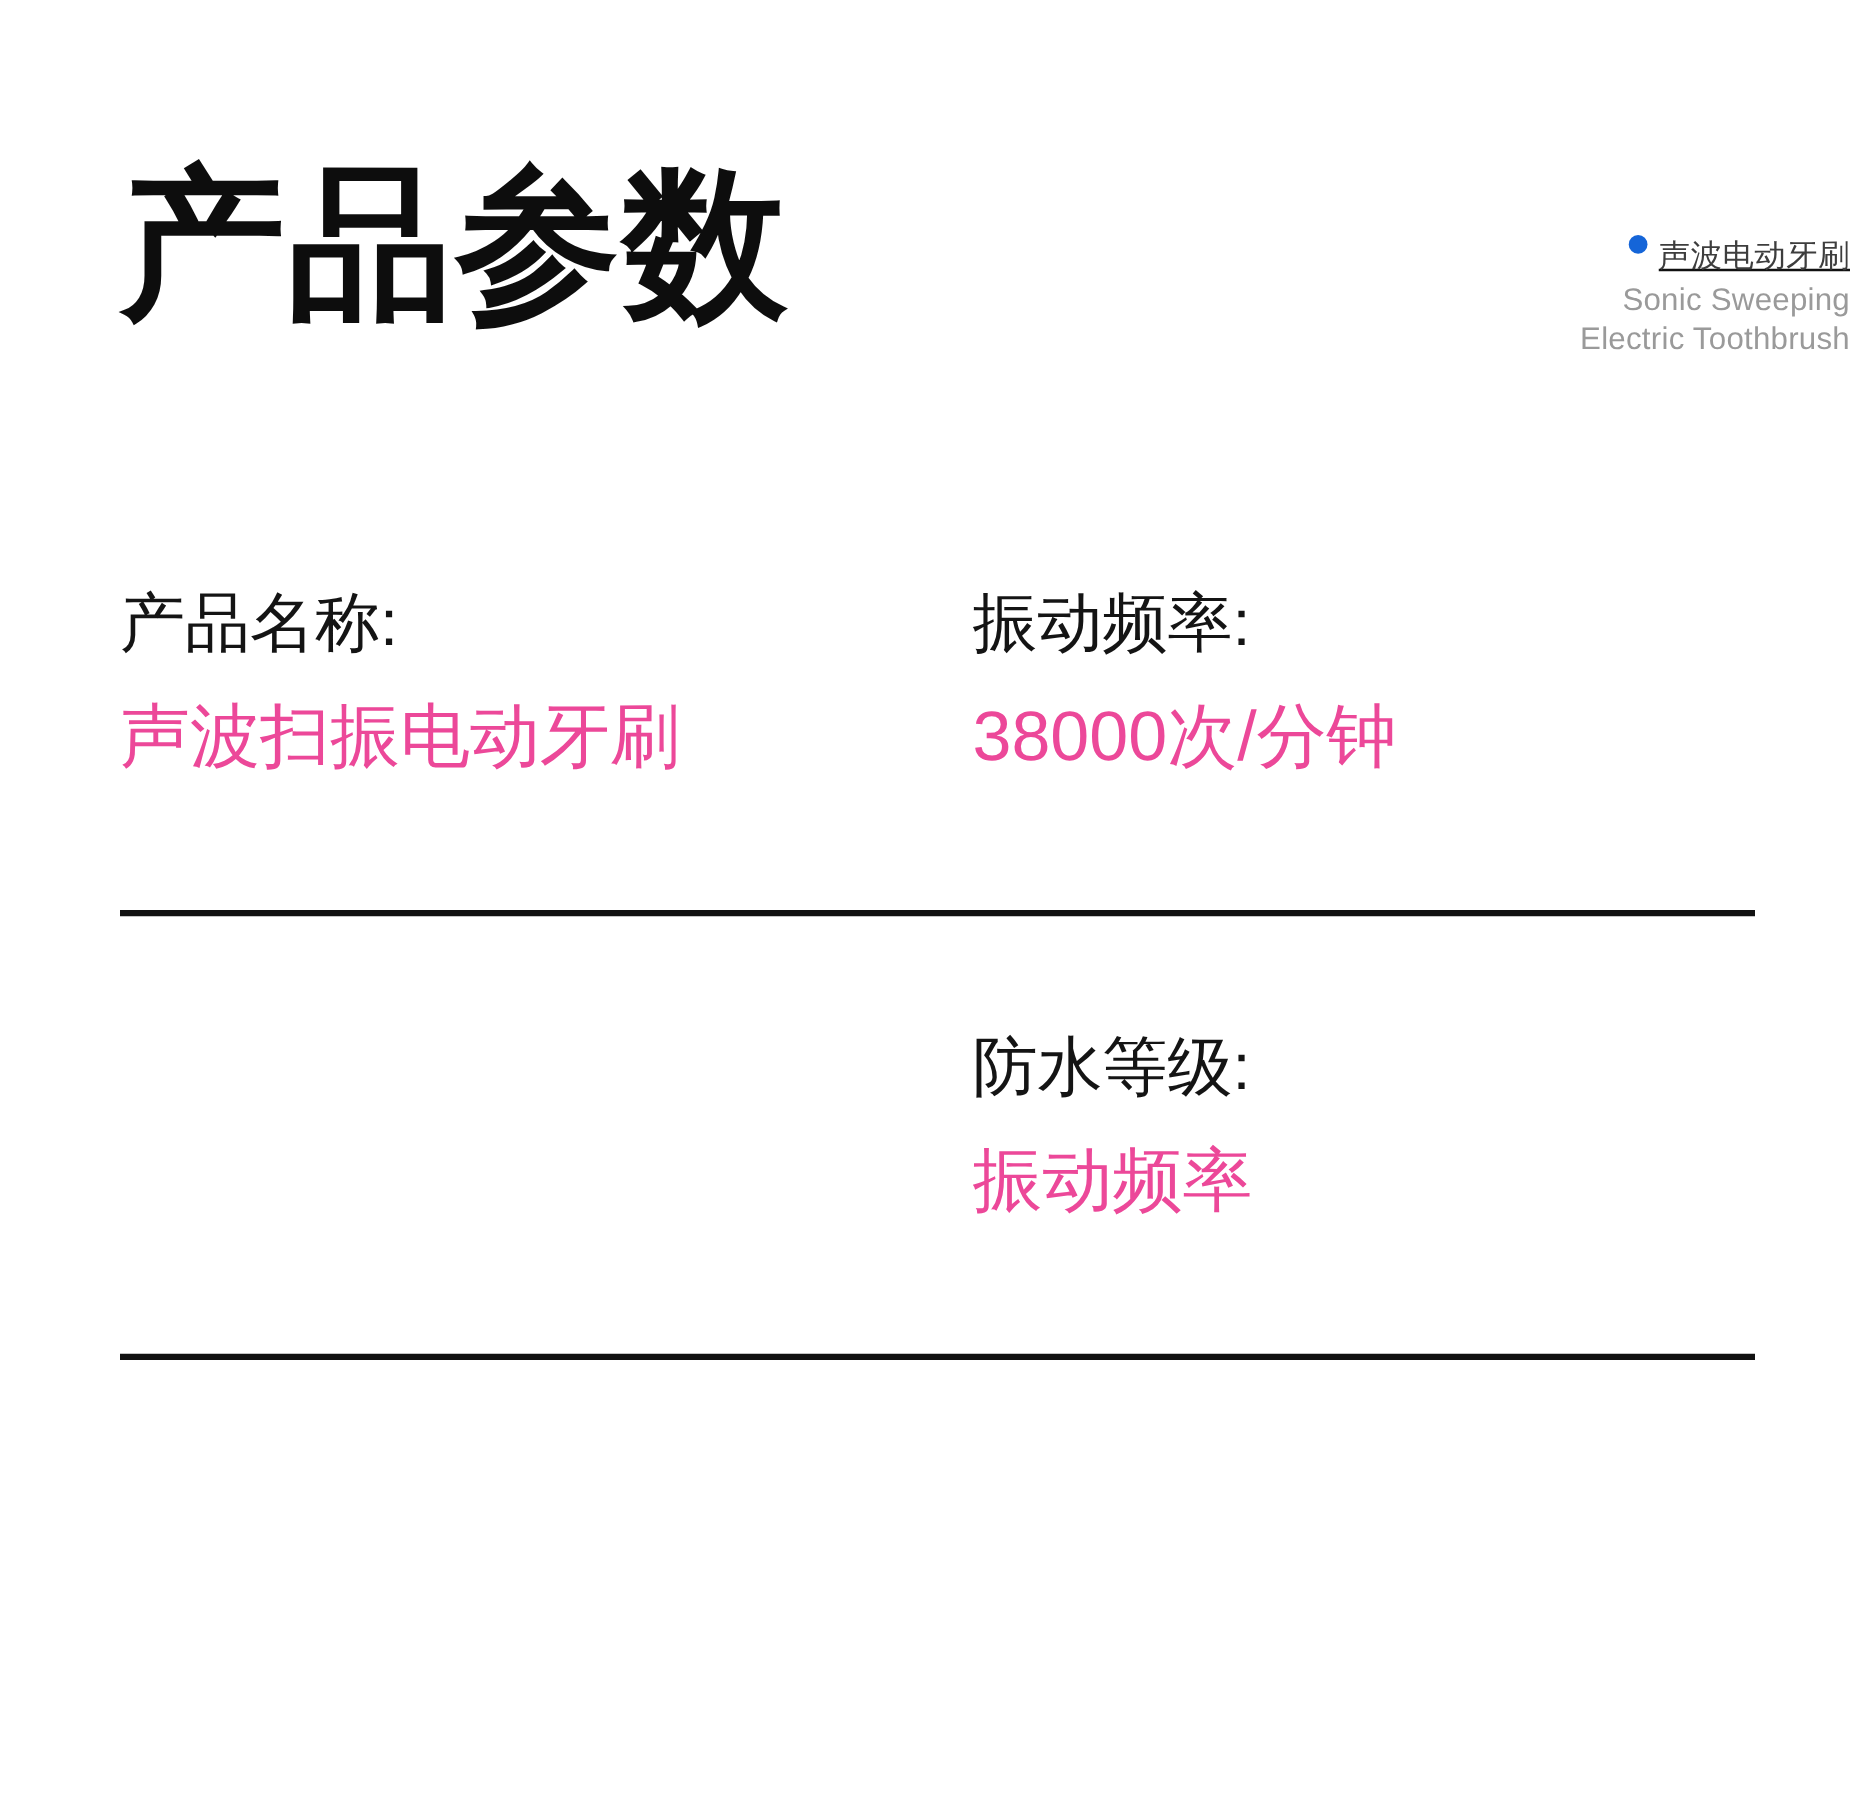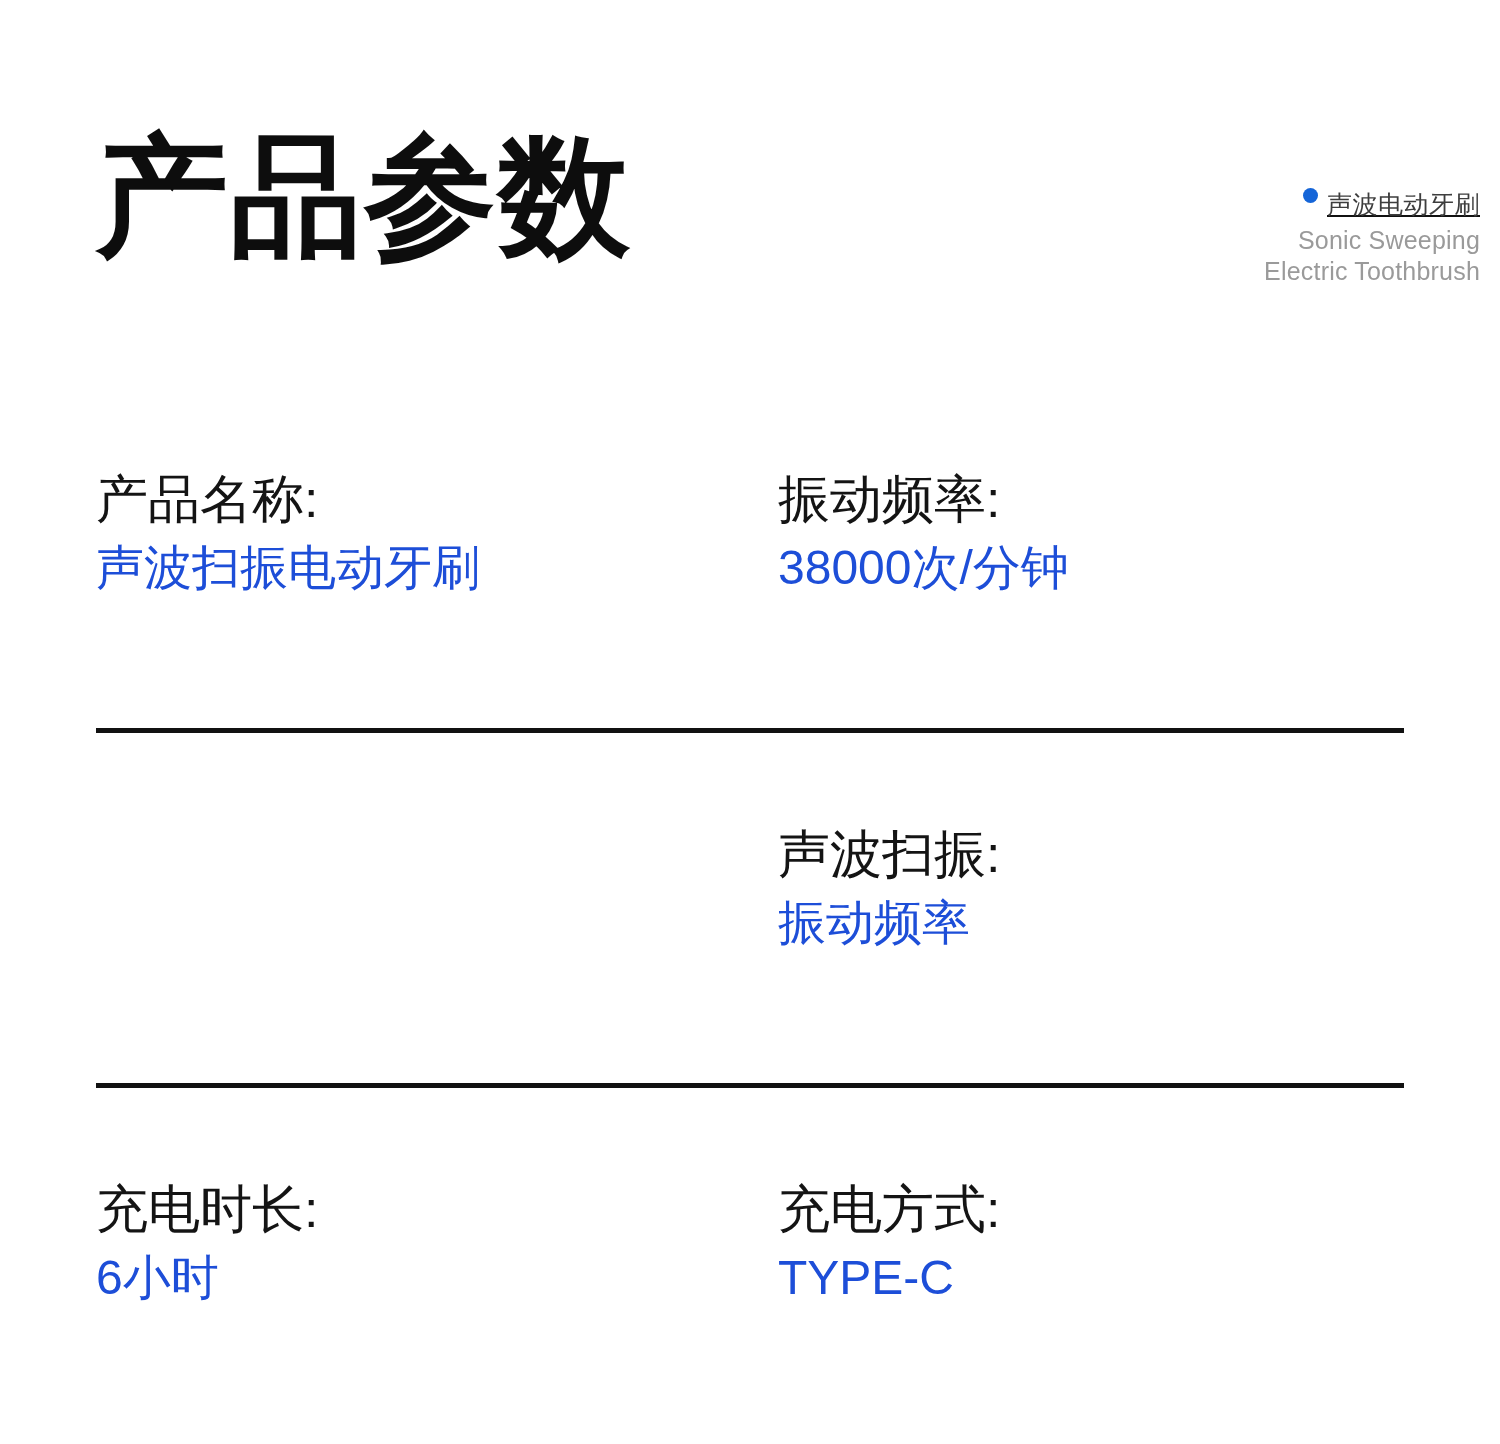--- a/index.html
+++ b/index.html
@@ -104,24 +104,24 @@
     padding-left: 28px;
   }
 
   .spec-label {
     font-size: 52px;
     line-height: 1.12;
     color: #141414;
     white-space: nowrap;
   }
   .spec-value {
-    margin-top: 13px;
-    font-size: 48px;
+    margin-top: 30px;
+    font-size: 56px;
     line-height: 1.12;
-    color: #1d4ed8;
+    color: #ec4899;
     white-space: nowrap;
   }
 
   .divider {
     height: 0;
     border-top: 5px solid #111111;
     margin: 0 96px;
   }
 
   .gap-after-divider { height: 92px; }
@@ -159,33 +159,23 @@
       </div>
     </div>
 
     <div class="divider"></div>
     <div class="gap-after-divider"></div>
 
     <div class="spec-row">
       <div class="cell left">
       </div>
       <div class="cell right">
-        <div class="spec-label">声波扫振:</div>
+        <div class="spec-label">防水等级:</div>
         <div class="spec-value">振动频率</div>
       </div>
     </div>
 
     <div class="divider"></div>
     <div class="gap-after-divider"></div>
 
-    <div class="spec-row">
-      <div class="cell left">
-        <div class="spec-label">充电时长:</div>
-        <div class="spec-value">6小时</div>
-      </div>
-      <div class="cell right">
-        <div class="spec-label">充电方式:</div>
-        <div class="spec-value">TYPE-C</div>
-      </div>
-    </div>
 
   </div>
 </div>
 
 </body></html>

